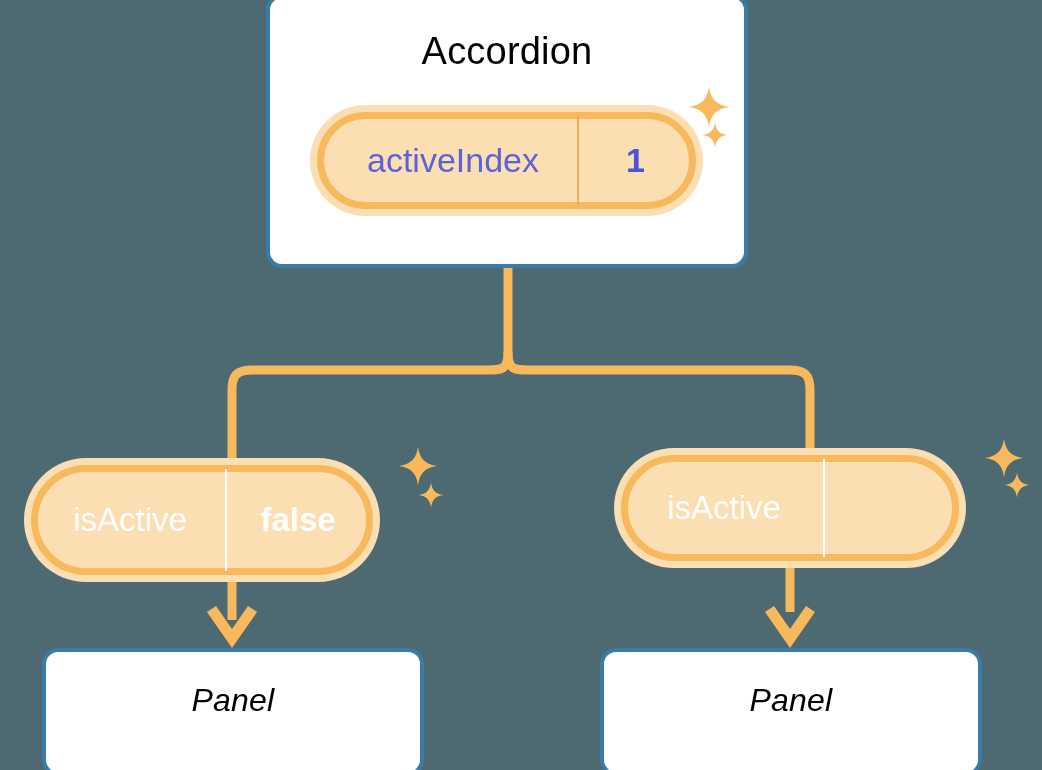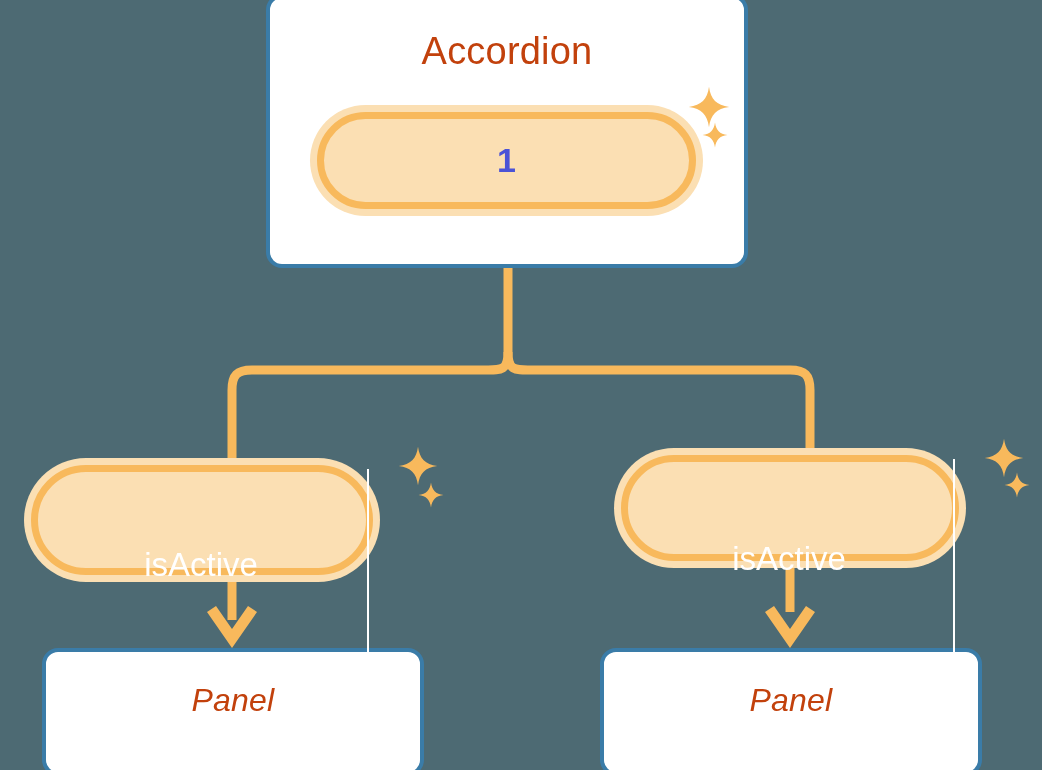--- a/index.html
+++ b/index.html
@@ -37,21 +37,21 @@
     border: 4px solid #3A7CA8;
     border-radius: 16px;
     box-sizing: border-box;
     z-index: 3;
   }
   .card-title {
     position: absolute;
     left: 0;
     right: 0;
     text-align: center;
-    color: #c2410c;
+    color: #000000;
     letter-spacing: .2px;
     white-space: nowrap;
   }
 
   #accordion-card {
     left: 266px;
     top: -6px;
     width: 482px;
     height: 274px;
   }
@@ -136,21 +136,20 @@
     flex: 1 1 auto;
     font-size: 34px;
     font-weight: bold;
     color: #4B53D6;
   }
 
   
   .pill-solid {
     background: #5B63DA;
     border: 3px solid #FFFFFF;
-    flex-direction: column;
   }
   .pill-solid .pill-key {
     font-size: 33px;
     color: #FFFFFF;
     border-right: 2px solid #FFFFFF;
   }
   .pill-solid .pill-val {
     font-size: 33px;
     font-weight: bold;
     color: #FFFFFF;
@@ -202,36 +201,38 @@
 
     <path fill="#F8B95C" d="M 232 648 L 207 612 L 216 606 L 232 629 L 248 606 L 257 612 Z"></path>
     <path fill="#F8B95C" d="M 790 648 L 765 612 L 774 606 L 790 629 L 806 606 L 815 612 Z"></path>
   </svg>
 
   <div class="card" id="accordion-card">
     <div class="card-title">Accordion</div>
   </div>
 
   <div class="pill" id="pill-activeindex">
+    <div class="pill-key">activeIndex</div>
     <div class="pill-val">1</div>
   </div>
 
   <div class="sparkle" style="left:688px;top:86px;">
     <svg width="42" height="42" viewBox="0 0 100 100">
       <path fill="#F8B95C" d="M50 2 C54 32, 68 46, 98 50 C68 54, 54 68, 50 98 C46 68, 32 54, 2 50 C32 46, 46 32, 50 2 Z"></path>
     </svg>
   </div>
   <div class="sparkle" style="left:702px;top:122px;">
     <svg width="26" height="26" viewBox="0 0 100 100">
       <path fill="#F8B95C" d="M50 2 C54 32, 68 46, 98 50 C68 54, 54 68, 50 98 C46 68, 32 54, 2 50 C32 46, 46 32, 50 2 Z"></path>
     </svg>
   </div>
 
   <div class="pill pill-solid" id="pill-isactive-left">
     <div class="pill-key">isActive</div>
+    <div class="pill-val">false</div>
   </div>
 
   <div class="sparkle" style="left:398px;top:446px;">
     <svg width="40" height="40" viewBox="0 0 100 100">
       <path fill="#F8B95C" d="M50 2 C54 32, 68 46, 98 50 C68 54, 54 68, 50 98 C46 68, 32 54, 2 50 C32 46, 46 32, 50 2 Z"></path>
     </svg>
   </div>
   <div class="sparkle" style="left:418px;top:482px;">
     <svg width="26" height="26" viewBox="0 0 100 100">
       <path fill="#F8B95C" d="M50 2 C54 32, 68 46, 98 50 C68 54, 54 68, 50 98 C46 68, 32 54, 2 50 C32 46, 46 32, 50 2 Z"></path>

